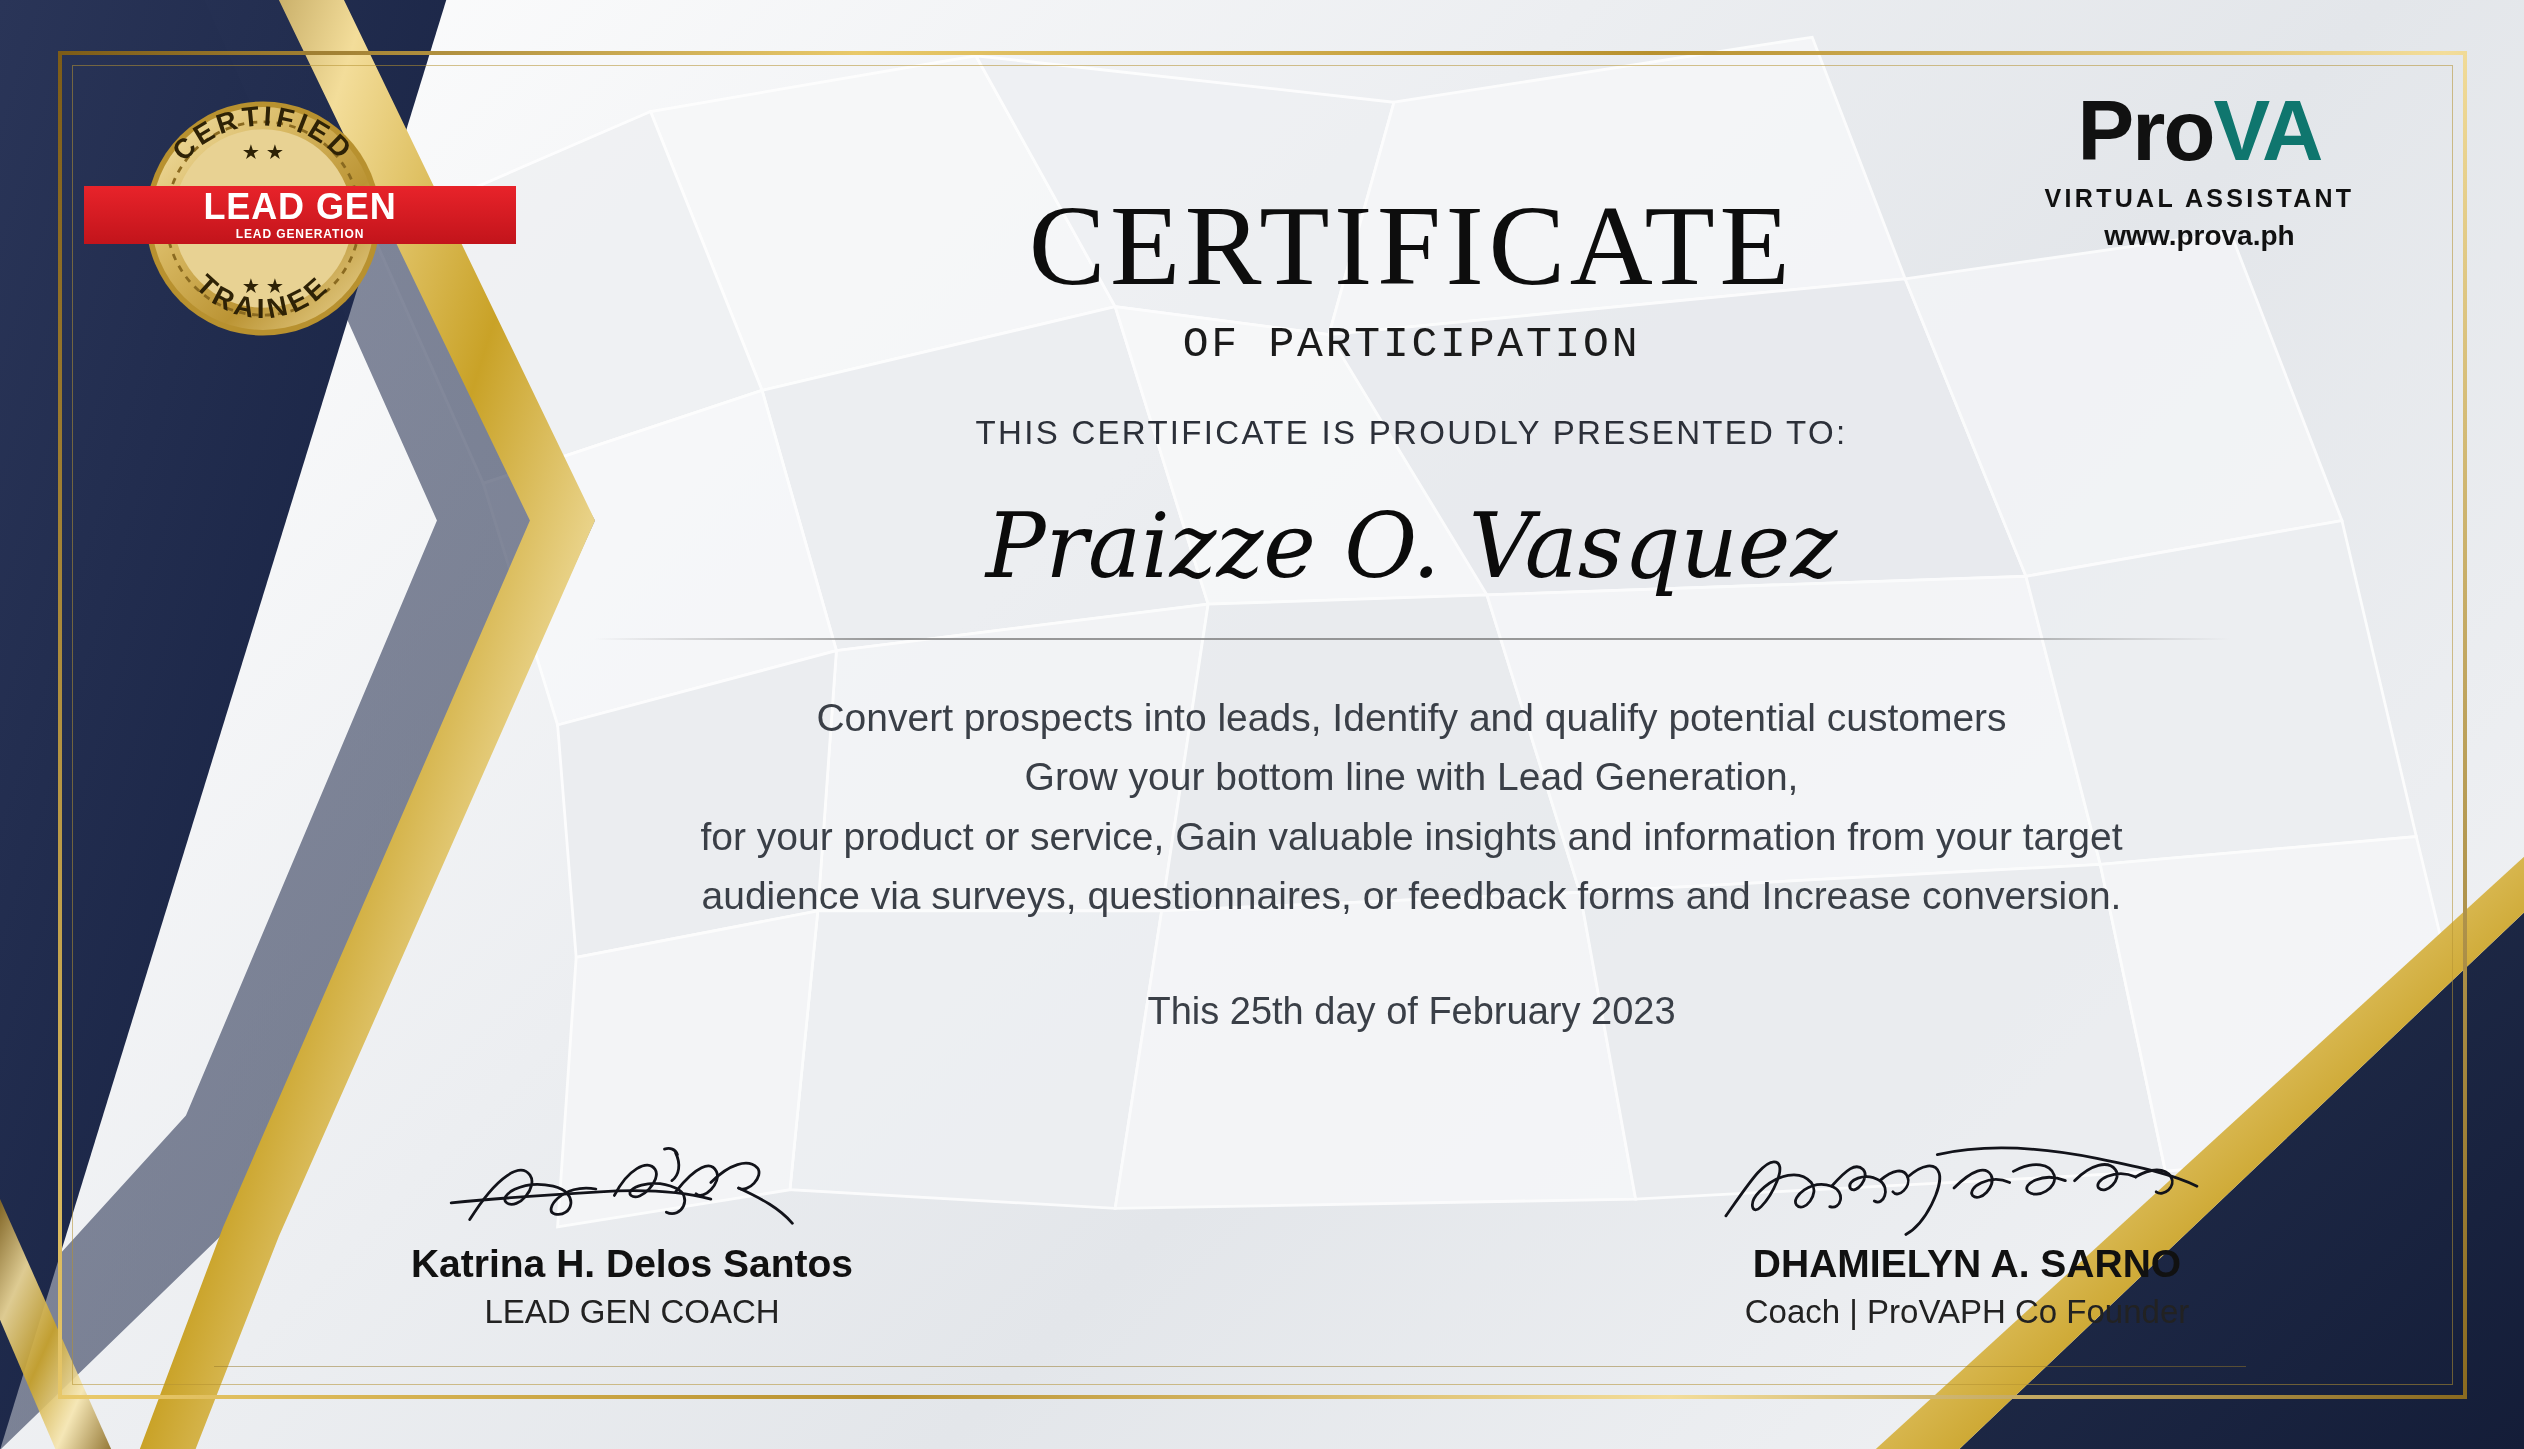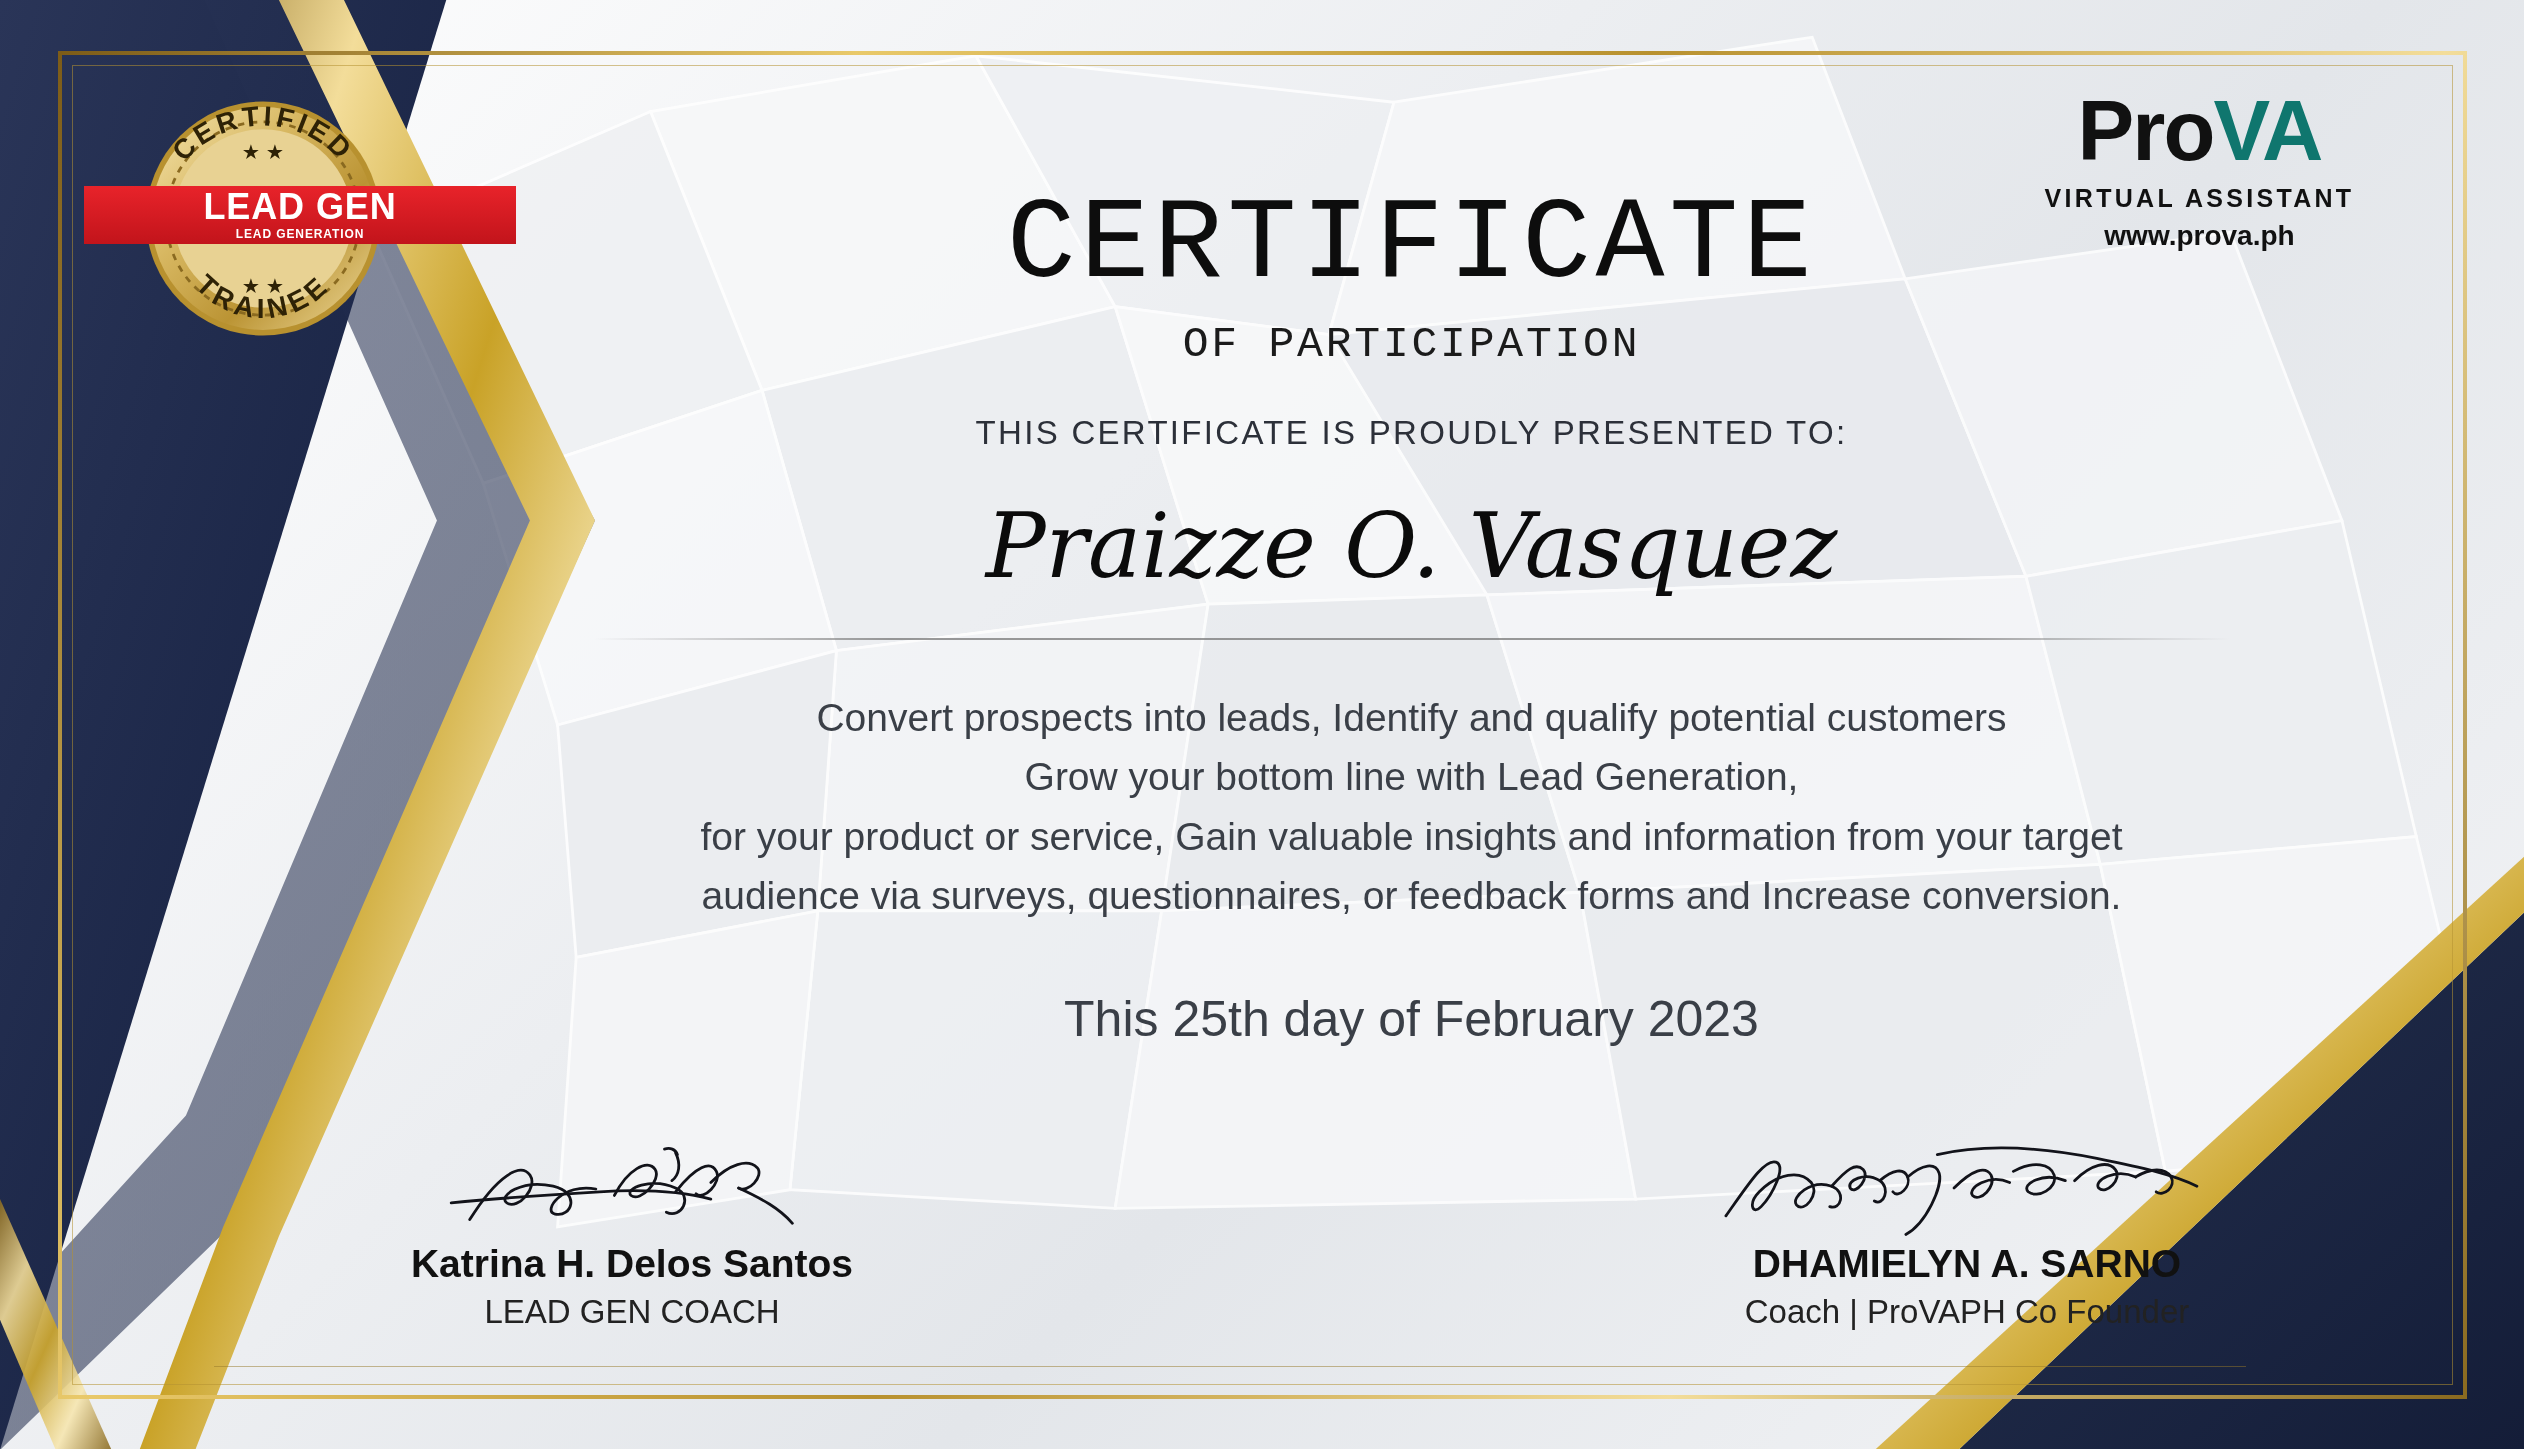--- a/index.html
+++ b/index.html
@@ -98,21 +98,21 @@
     margin-top: 7.4px;
   }
 
   
   .content {
     position: absolute;
     left: 465px; right: 167px; top: 186px;
     text-align: center;
   }
   .title {
-    font-family: Liberation Mono, monospace;
+    font-family: Liberation Serif, serif;
     font-size: 115px;
     letter-spacing: 4.6px;
     color: #0d0d0d;
     line-height: 1.05;
   }
   .subtitle {
     font-family: Liberation Mono, monospace;
     font-size: 43px;
     letter-spacing: 2.8px;
     color: #1b1b1b;
@@ -140,21 +140,21 @@
     background: linear-gradient(90deg, rgba(150,150,150,0) 0%, rgba(120,120,120,0.75) 18%, rgba(120,120,120,0.75) 82%, rgba(150,150,150,0) 100%);
   }
   .body-text {
     margin-top: 48px;
     font-size: 39px;
     line-height: 1.52;
     color: #3a3f47;
   }
   .date-line {
     margin-top: 65px;
-    font-size: 50px;
+    font-size: 38px;
     color: #3a3f47;
   }
 
   
   .signatures {
     position: absolute;
     left: 316px; right: 242px; top: 1138px;
     display: flex;
     justify-content: space-between;
   }

